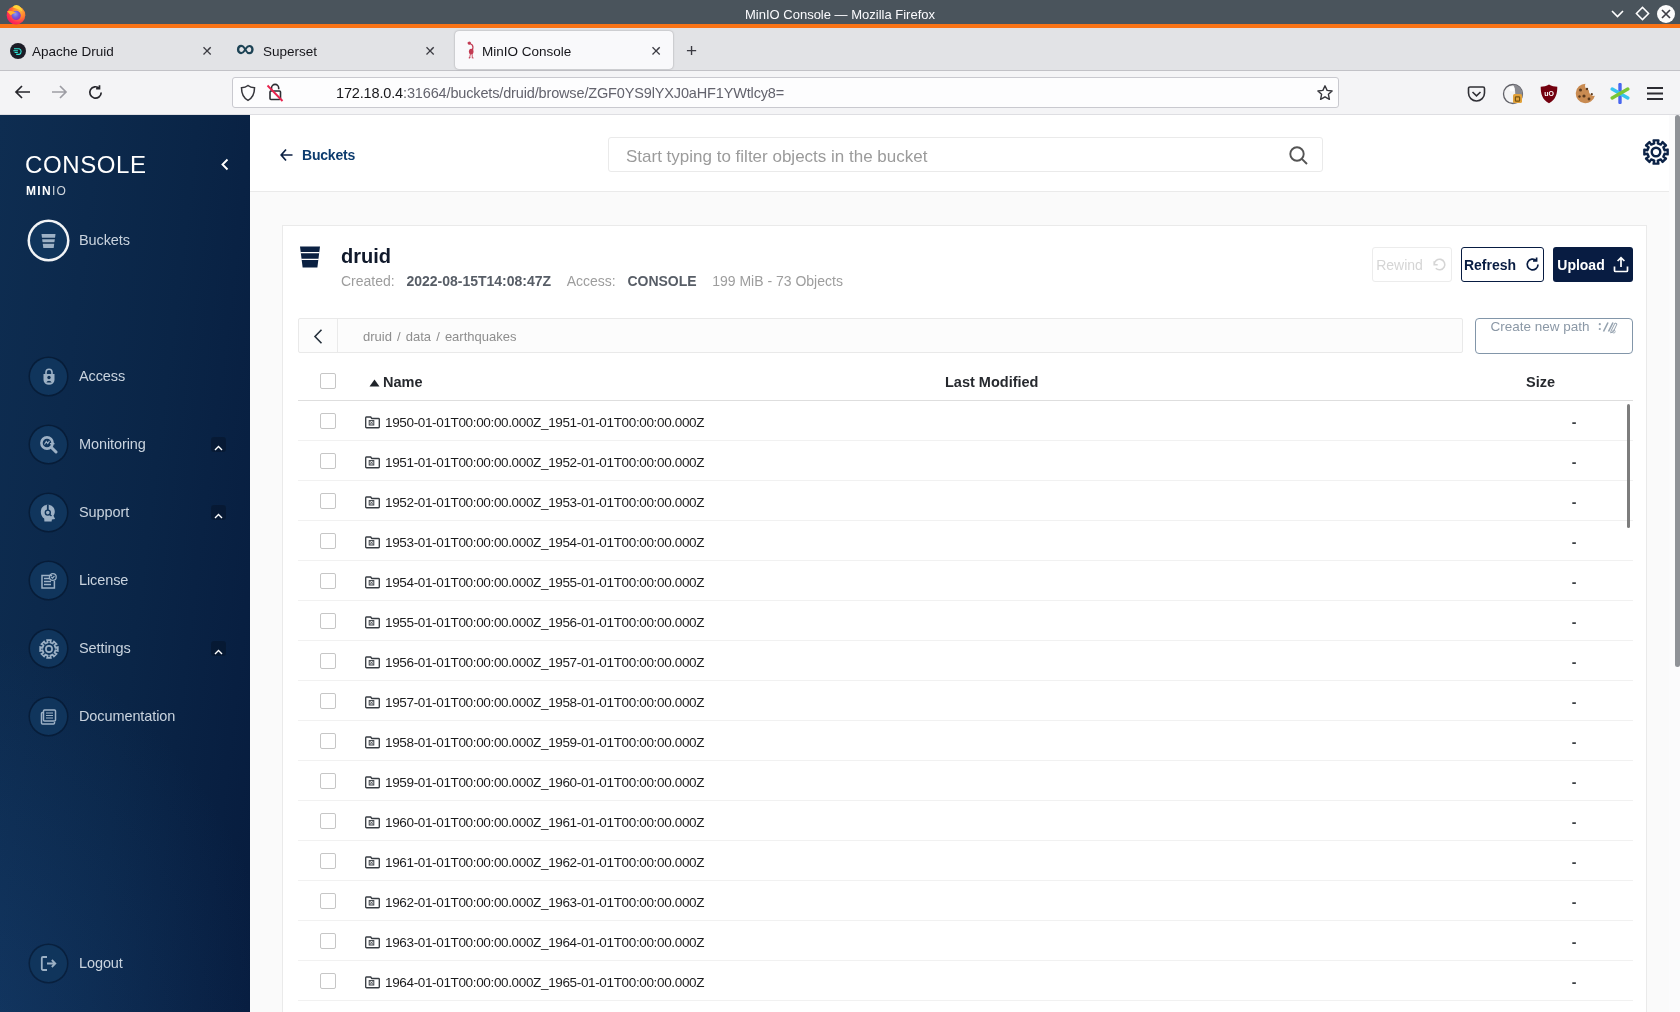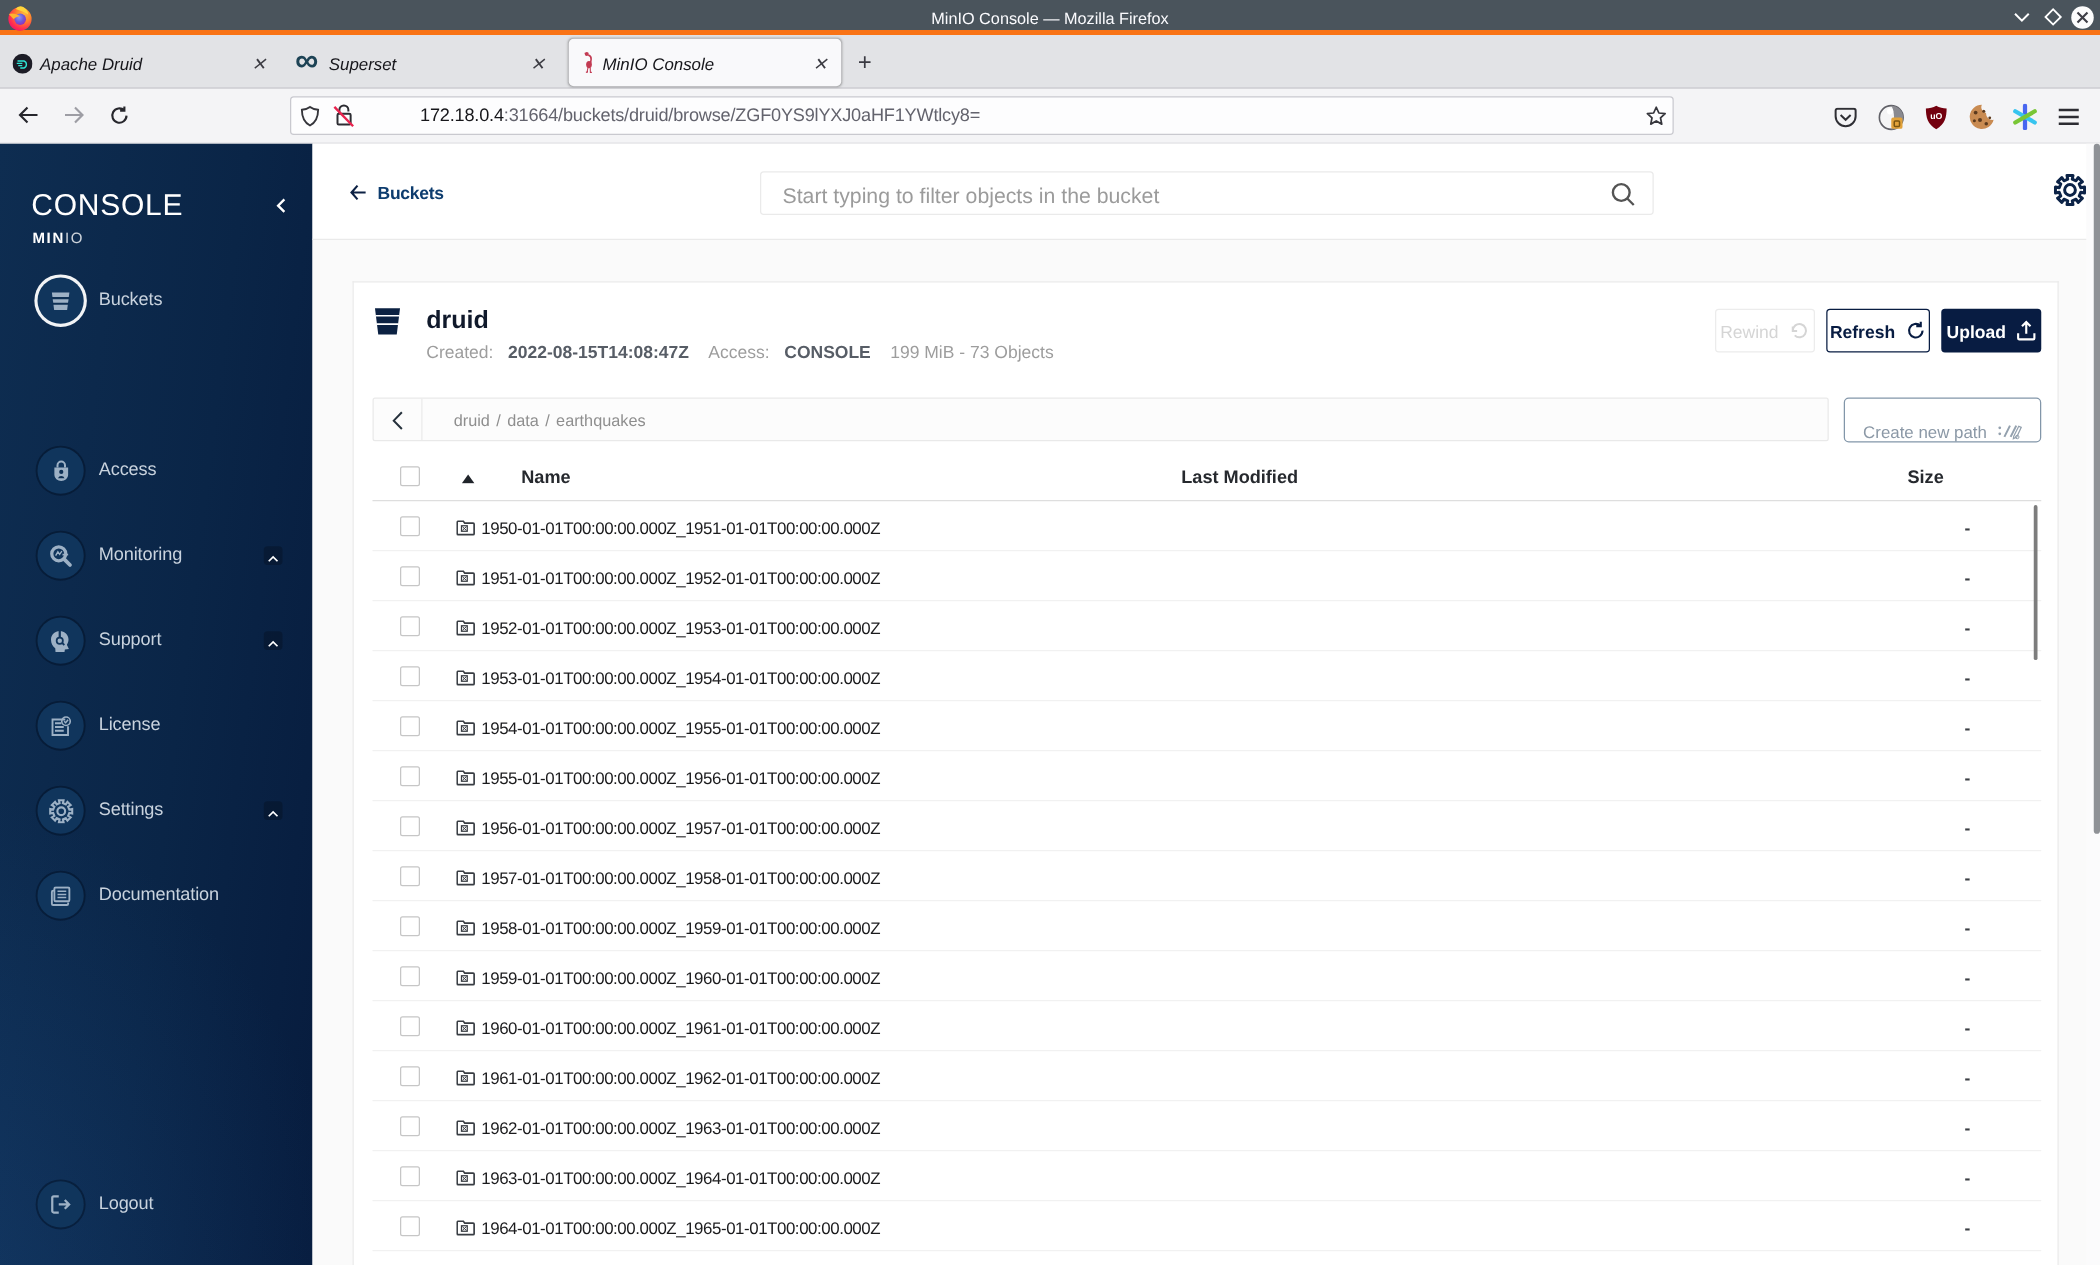--- a/index.html
+++ b/index.html
@@ -2,21 +2,21 @@
 <html><head><meta charset="utf-8"><title>MinIO Console</title>
 <style>
 * { margin:0; padding:0; box-sizing:border-box; }
 html,body { width:1680px; height:1012px; overflow:hidden; }
 body { font-family:"Liberation Sans",sans-serif; position:relative; background:#fafafa; }
 .abs { position:absolute; }
 
 
 #titlebar { left:0; top:0; width:1680px; height:28px; background:#4a545c; border-bottom:4px solid #f97316; }
 #wintitle { width:100%; top:7px; text-align:center; color:#fbfbfe; font-size:13px; }
-#tabbar { left:0; top:28px; width:1680px; height:43px; background:#e2e3e6; border-bottom:1px solid #c2c2c7;font-style:italic; }
+#tabbar { left:0; top:28px; width:1680px; height:43px; background:#e2e3e6; border-bottom:1px solid #c2c2c7; }
 .tab { position:absolute; top:3px; height:38px; font-size:13.5px; color:#16161b; }
 .tabtitle { position:absolute; top:13px; }
 .tabx { position:absolute; top:11px; width:18px; height:18px; color:#3c3c43; font-size:14px; text-align:center; line-height:18px; }
 #activetab { left:455px; top:3px; width:218px; height:38px; background:#f9f9fb; border-radius:4px; box-shadow:0 0 2px rgba(0,0,0,.35); }
 #urlrow { left:0; top:71px; width:1680px; height:44px; background:#f4f4f6; border-bottom:1px solid #dedee2; }
 #urlbox { left:232px; top:6px; width:1107px; height:31px; background:#fdfdfe; border:1px solid #c9c9cf; border-radius:3px; }
 #urltext { left:293px; top:14px; font-size:14.5px; letter-spacing:-0.15px; color:#17171b;margin-left:43px; }
 #urltext span { color:#63636d; }
 
 
@@ -46,25 +46,25 @@
 #bktitle { left:58px; top:19px; font-size:20px; font-weight:bold; color:#10192b; }
 #bkmeta { left:58px; top:47px; font-size:14px; color:#9d9d9d; }
 #bkmeta b { color:#575d66; }
 .btn { position:absolute; top:21px; height:35px; border-radius:3px; font-size:14px; display:flex; align-items:center; justify-content:center; gap:8px; }
 #btn-rewind { left:1089px; width:80px; border:1px solid #ececec; color:#d5d5d5; background:#fff; }
 #btn-refresh { left:1178px; width:83px; border:1px solid #081c42; color:#081c42; font-weight:bold; background:#fff; }
 #btn-upload { left:1270px; width:80px; background:#081c42; color:#fff; font-weight:bold; }
 #crumbbox { left:15px; top:92px; width:1165px; height:35px; border:1px solid #e9e9e9; border-radius:2px; background:#fcfcfc;padding-left:26px; }
 #crumbsep { position:absolute; left:38px; top:0; width:1px; height:33px; background:#eaeaea; }
 #crumbtxt { position:absolute; left:64px; top:10px; font-size:13px; color:#8e8e8e; }
-#newpath { left:1192px; top:92px; width:158px; height:36px; border:1px solid #8296a9; border-radius:4px; color:#8b98a6; font-size:13.5px; display:flex; align-items:flex-end; justify-content:center; gap:8px; background:#fff; }
+#newpath { left:1192px; top:92px; width:158px; height:36px; border:1px solid #8296a9; border-radius:4px; color:#8b98a6; font-size:13.5px; display:flex; align-items:flex-start; justify-content:center; gap:8px; background:#fff; }
 #thead { left:15px; top:140px; width:1335px; height:35px; border-bottom:1px solid #dedede; font-size:14.5px; font-weight:bold; color:#26292e; }
 .cb { position:absolute; width:16px; height:16px; border:1px solid #c6c6c6; border-radius:2px; background:#fff; }
 #thead .cb { left:22px; top:7px; }
-#thname { position:absolute; left:85px; top:8px;margin-left:34px; }
+#thname { position:absolute; left:85px; top:8px; }
 #thmod { position:absolute; left:647px; top:8px; }
 .trow { position:absolute; left:15px; width:1335px; height:40px; border-bottom:1px solid #f1f1f1; }
 .rowcb { left:22px; top:12px; }
 .ficon { position:absolute; left:67px; top:13.5px; }
 .fname { position:absolute; left:87px; top:13.5px; font-size:13.5px; letter-spacing:-0.35px; color:#1b1b1d; }
 .fsize { position:absolute; left:1252px; top:13px; width:48px; text-align:center; font-size:14px; font-weight:bold; color:#3c3f44; }
 #tscroll { left:1627px; top:404px; width:3px; height:124px; background:#7d7d7d; border-radius:2px; }
 #pagescrolltrack { left:1669px; top:115px; width:11px; height:897px; background:#fbfbfc; }
 #pagescroll { left:1675px; top:115px; width:5px; height:552px; background:#8f9297; border-radius:2.5px; }
 </style></head>

